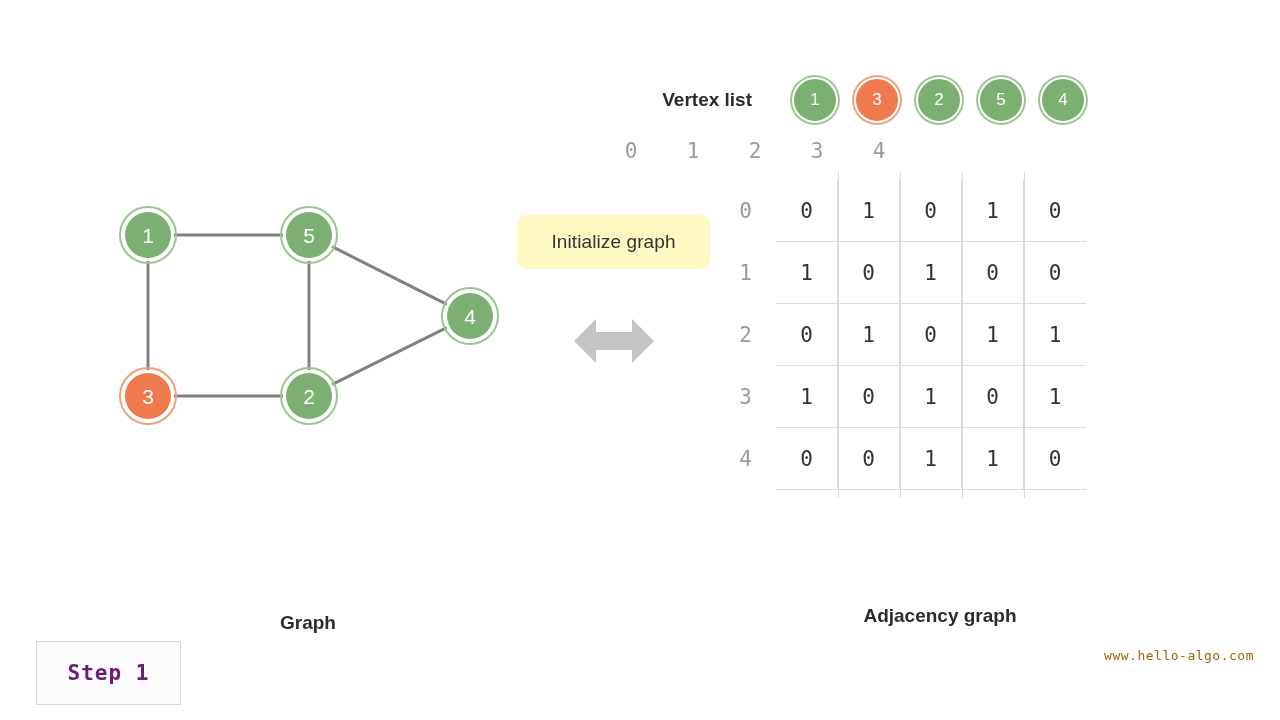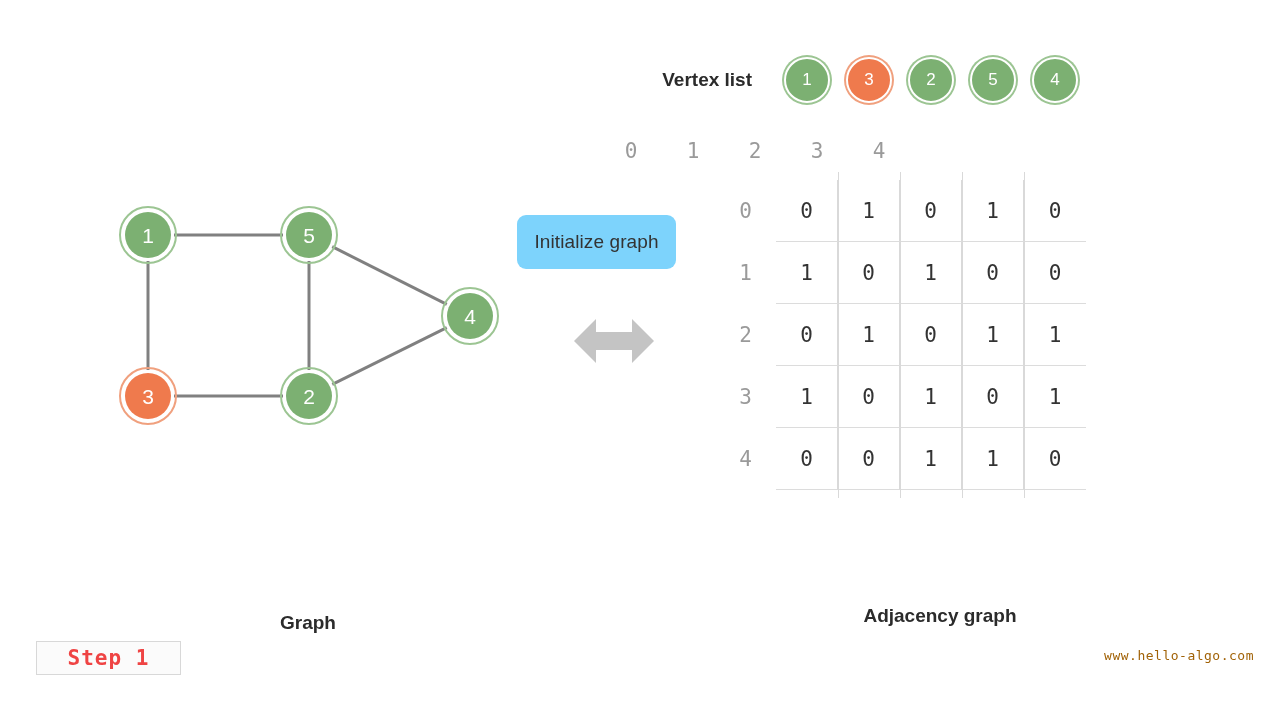--- a/index.html
+++ b/index.html
@@ -39,44 +39,44 @@
 
   
   #transform-block {
     position: absolute;
     left: 517px;
     top: 215px;
     width: 193px;
   }
   #op-chip {
     box-sizing: border-box;
-    width: 159px;
+    width: 193px;
     height: 54px;
-    background: #7dd3fc;
+    background: #fef9c3;
     border-radius: 9px;
     display: flex;
     align-items: center;
     justify-content: center;
     color: #333333;
     font-size: 19px;
     letter-spacing: .1px;
   }
   #double-arrow {
     margin-top: 48px;
     display: flex;
     justify-content: center;
   }
 
   
   #vertex-row, #index-row {
     position: absolute;
     display: flex;
     align-items: center;
   }
-  #vertex-row { left: 600px; top: 57px; }
+  #vertex-row { left: 600px; top: 77px; gap: 8px; }
   #index-row  { left: 600px; top: 138px; }
 
   .row-caption {
     width: 176px;
     text-align: right;
     padding-right: 24px;
     box-sizing: border-box;
     font-size: 19px;
     font-weight: bold;
   }
@@ -165,32 +165,32 @@
   }
   #graph-caption  { left: 208px; top: 605px; width: 200px; margin-top: 7px; }
   #matrix-caption { left: 790px; top: 605px; width: 300px; }
 
   
   #step-badge {
     position: absolute;
     left: 36px;
     top: 641px;
     width: 145px;
-    height: 34px;
+    height: 64px;
     box-sizing: border-box;
     background: #fbfbfb;
     border: 1px solid #d8d8d8;
     border-radius: 0;
     display: flex;
     align-items: center;
     justify-content: center;
     font-family: "DejaVu Sans Mono", monospace;
     font-size: 21px;
     font-weight: bold;
-    color: #ef4444;
+    color: #701a75;
     letter-spacing: 1px;
   }
 
   
   #watermark {
     position: absolute;
     right: 26px;
     top: 648px;
     font-family: "DejaVu Sans Mono", monospace;
     font-size: 13px;

